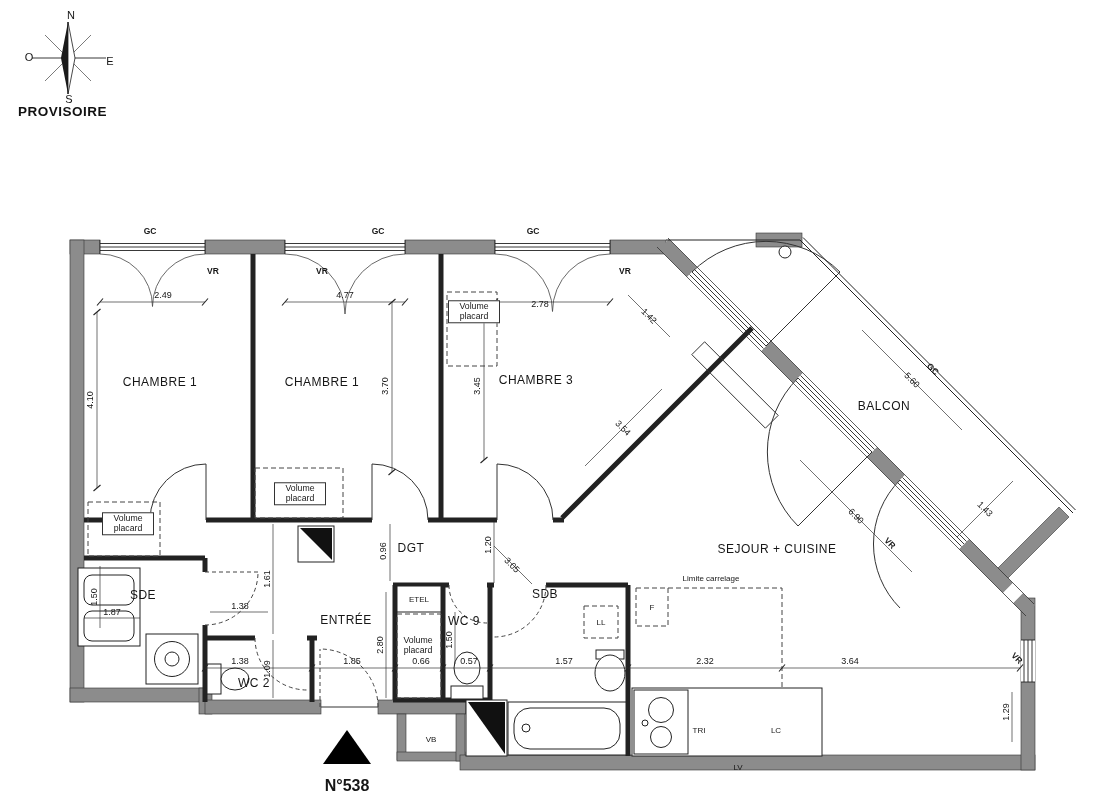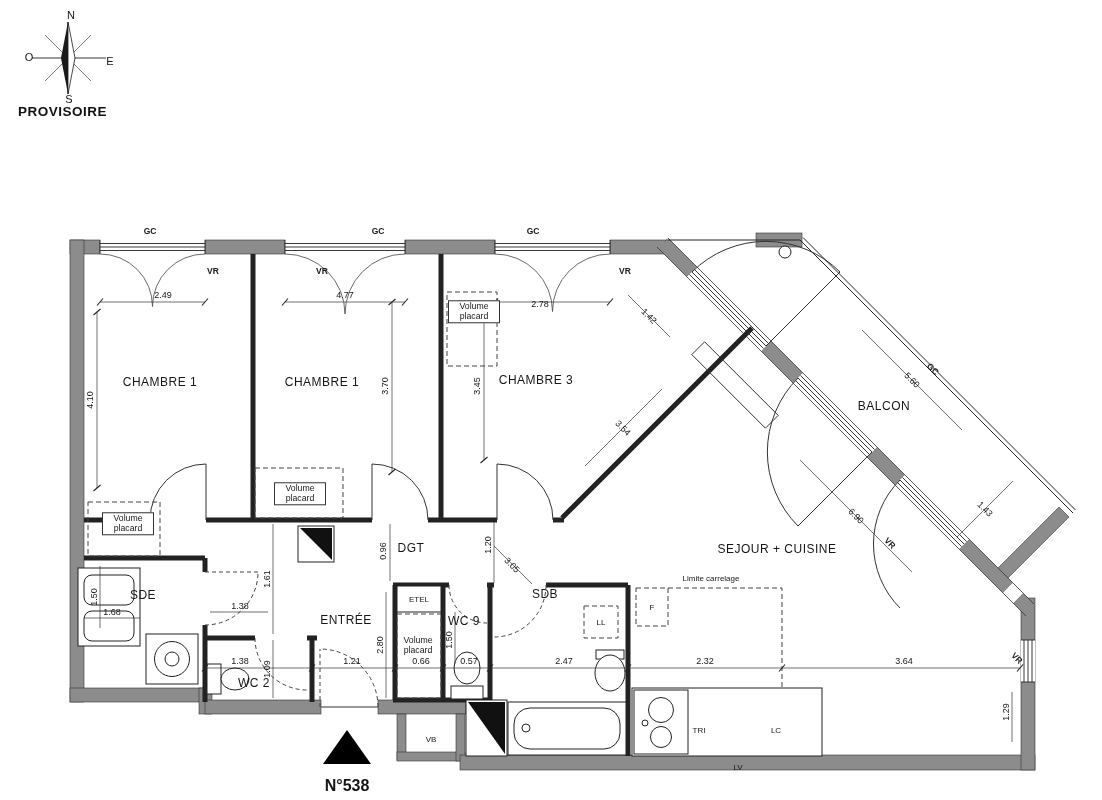--- a/index.html
+++ b/index.html
@@ -326,31 +326,31 @@
   <div class="lbl dim" style="left:540px;top:304px">2.78</div>
   <div class="lbl dim r45" style="left:649px;top:316px">1.42</div>
   <div class="lbl dim r90" style="left:90px;top:400px">4.10</div>
   <div class="lbl dim r90" style="left:385px;top:386px">3.70</div>
   <div class="lbl dim r90" style="left:477px;top:386px">3.45</div>
   <div class="lbl dim r45" style="left:623px;top:428px">3.54</div>
   <div class="lbl dim r45" style="left:912px;top:380px">5.60</div>
   <div class="lbl dim r45" style="left:985px;top:509px">1.43</div>
   <div class="lbl dim r45" style="left:856px;top:516px">6.90</div>
   <div class="lbl dim r90" style="left:94px;top:597px">1.50</div>
-  <div class="lbl dim" style="left:112px;top:612px">1.68</div>
+  <div class="lbl dim" style="left:112px;top:612px">1.87</div>
   <div class="lbl dim" style="left:240px;top:606px">1.38</div>
   <div class="lbl dim r90" style="left:267px;top:579px">1.61</div>
   <div class="lbl dim" style="left:240px;top:661px">1.38</div>
   <div class="lbl dim r90" style="left:267px;top:669px">1.09</div>
-  <div class="lbl dim" style="left:352px;top:661px">1.21</div>
+  <div class="lbl dim" style="left:352px;top:661px">1.85</div>
   <div class="lbl dim r90" style="left:380px;top:645px">2.80</div>
   <div class="lbl dim" style="left:421px;top:661px">0.66</div>
   <div class="lbl dim" style="left:469px;top:661px">0.57</div>
-  <div class="lbl dim" style="left:564px;top:661px">2.47</div>
+  <div class="lbl dim" style="left:564px;top:661px">1.57</div>
   <div class="lbl dim" style="left:705px;top:661px">2.32</div>
-  <div class="lbl dim" style="left:904px;top:661px">3.64</div>
+  <div class="lbl dim" style="left:850px;top:661px">3.64</div>
   <div class="lbl dim r90" style="left:1006px;top:712px">1.29</div>
   <div class="lbl dim r90" style="left:383px;top:551px">0.96</div>
   <div class="lbl dim r90" style="left:488px;top:545px">1.20</div>
   <div class="lbl dim r45" style="left:512px;top:565px">3.05</div>
   <div class="lbl dim r90" style="left:449px;top:640px">1.50</div>
 
 </div>
 
 </body></html>

